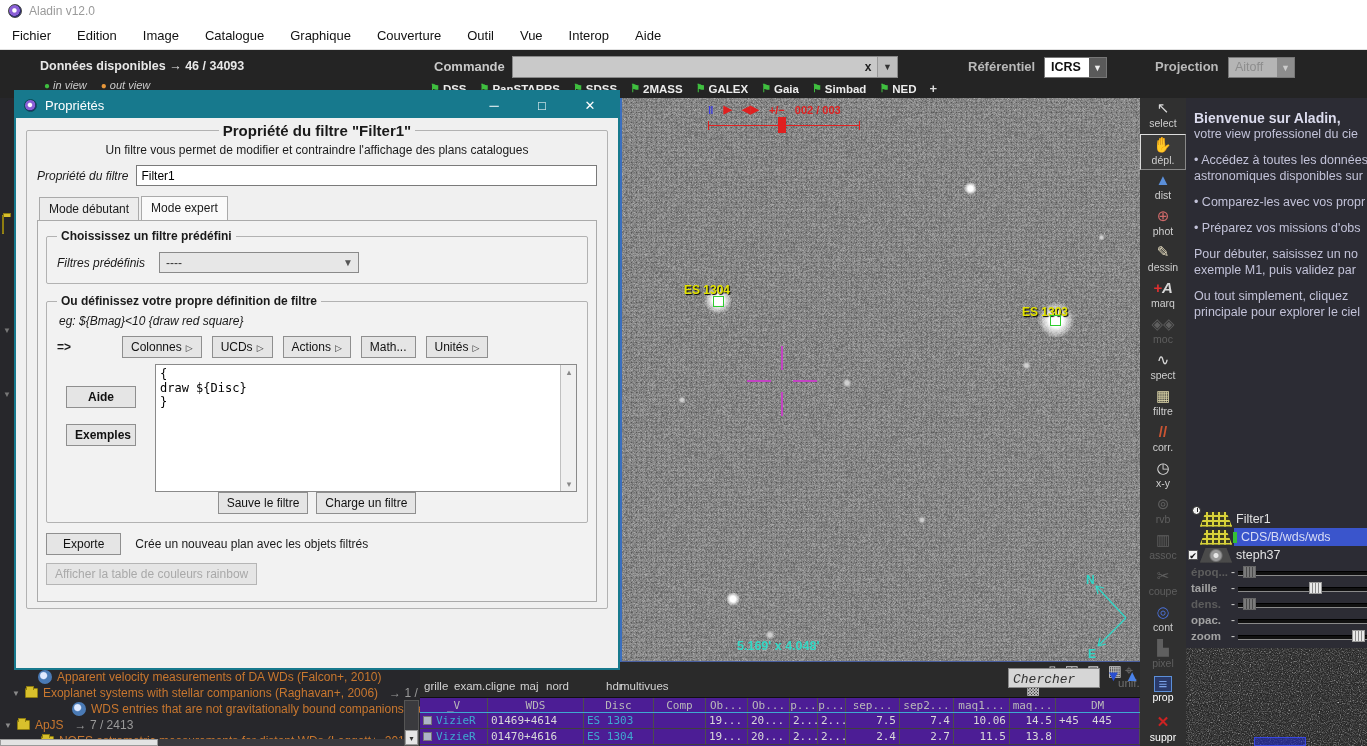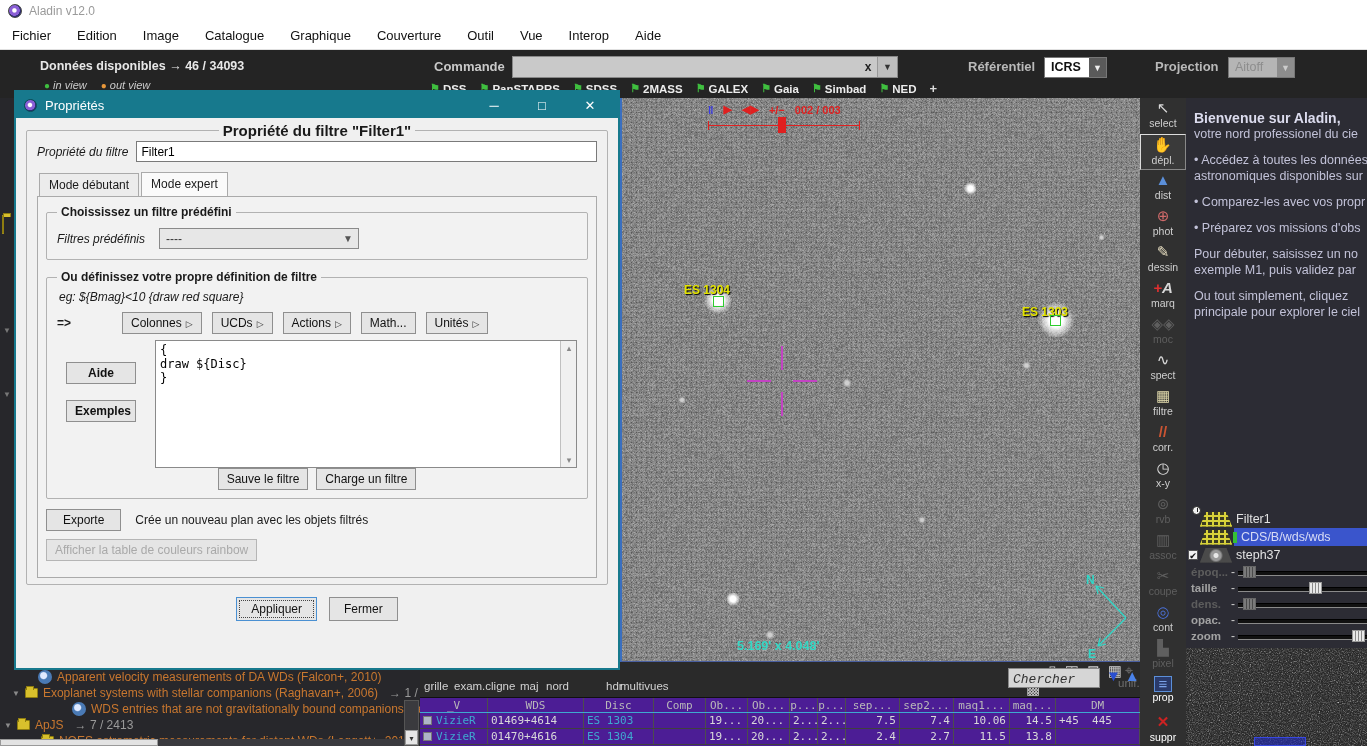--- a/index.html
+++ b/index.html
@@ -498,21 +498,21 @@
       </div>
     <div class="rt-item">
         <span class="rt-glyph" style="color:#cc2222; font-weight:bold;">✕</span>
         <span class="rt-label" style="color:#ffffff;">suppr</span>
       </div>
   </div>
 
   <div class="abs rpanel">
     <div class="welcome">
       <div class="l0">Bienvenue sur Aladin,</div>
-      <div>votre nord professionel du cie</div>
+      <div>votre view professionel du cie</div>
       <div class="wgap">• Accédez à toutes les données</div>
       <div>astronomiques disponibles sur</div>
       <div class="wgap">• Comparez-les avec vos propr</div>
       <div class="wgap">• Préparez vos missions d'obs</div>
       <div class="wgap">Pour débuter, saisissez un no</div>
       <div>exemple M1, puis validez par</div>
       <div class="wgap">Ou tout simplement, cliquez</div>
       <div>principale pour explorer le ciel</div>
     </div>
     <div class="stack">
@@ -590,20 +590,21 @@
     <div class="dlg-titlebar">
       <span class="dlg-icon"></span>
       <span class="dlg-title">Propriétés</span>
       <span class="dlg-ctl">─</span>
       <span class="dlg-ctl">□</span>
       <span class="dlg-ctl">✕</span>
     </div>
     <div class="dlg-body">
       <fieldset class="fs-main">
         <legend>Propriété du filtre "Filter1"</legend>
+        <div class="dlg-subtitle">Un filtre vous permet de modifier et contraindre l'affichage des plans catalogues</div>
         <div class="name-row">
           <span class="ital">Propriété du filtre</span>
           <input value="Filter1" style="">
         </div>
         <div class="tabs">
           <span class="tab">Mode débutant</span>
           <span class="tab active">Mode expert</span>
         </div>
         <div class="tabpanel">
           <fieldset class="fs-predef">
@@ -649,20 +650,16 @@
           </fieldset>
           <div class="export-row">
             <button class="pbtn" style="padding:3px 16px;">Exporte</button>
             <span>Crée un nouveau plan avec les objets filtrés</span>
           </div>
           <div class="rainbow-row">
             <button class="pbtn disabled">Afficher la table de couleurs rainbow</button>
           </div>
         </div>
       </fieldset>
-      <div class="dlg-actions">
-        <button class="pbtn apply">Appliquer</button>
-        <button class="pbtn big">Fermer</button>
-      </div>
     </div>
   </div>
 
 </div>
 
 </body></html>

